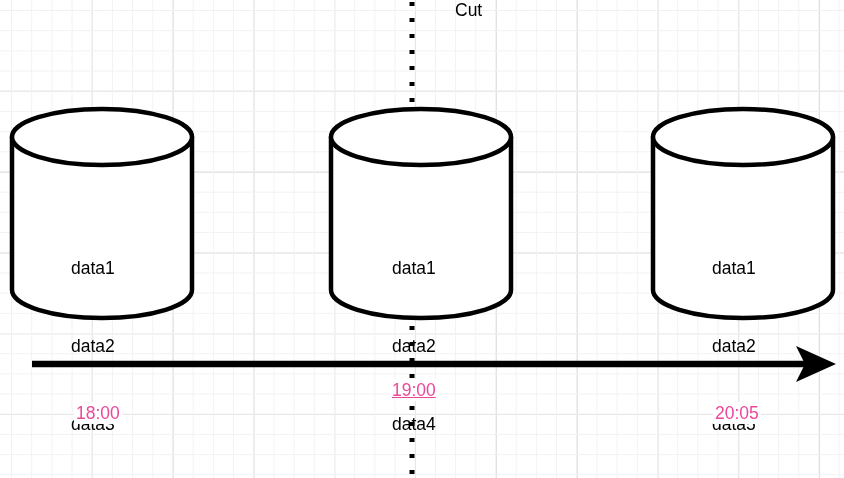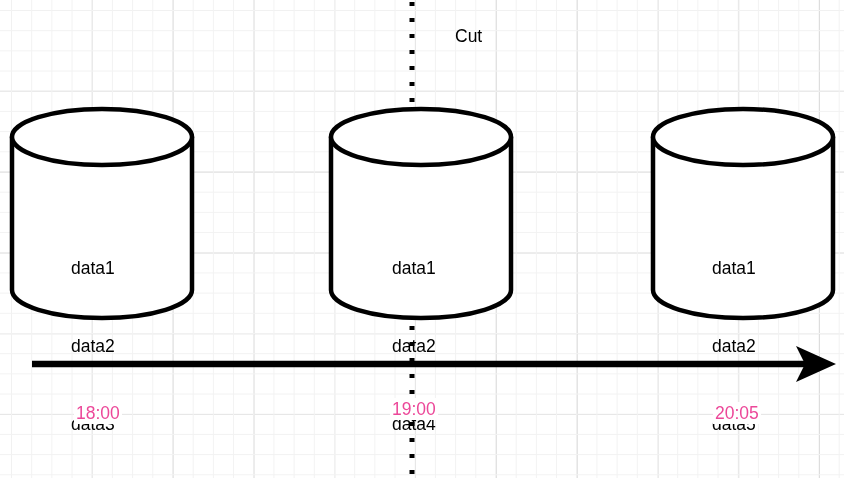--- a/index.html
+++ b/index.html
@@ -89,21 +89,21 @@
       <path d="M 653 137 L 653 290 A 90 28 0 0 0 833 290 L 833 137 Z" fill="#ffffff" stroke="#000000" stroke-width="4.5" stroke-linejoin="round"></path>
       <ellipse cx="743" cy="137" rx="90" ry="28" fill="#ffffff" stroke="#000000" stroke-width="4.5"></ellipse>
     </g>
 
     <g>
       <line x1="32" y1="364" x2="812" y2="364" stroke="#000000" stroke-width="6.5" stroke-linecap="butt"></line>
       <path d="M 836 364 L 796 346 L 805 364 L 796 382 Z" fill="#000000"></path>
     </g>
   </svg>
 
-  <div class="cut-label" style="left:455px; top:26px;text-align:right;">Cut</div>
+  <div class="cut-label" style="left:455px; top:0;text-align:right;">Cut</div>
 
   <div class="db-text" style="left:71px; top:203px;">
     <div>data1</div>
     <div>data2</div>
     <div>data3</div>
   </div>
 
   <div class="db-text" style="left:392px; top:203px;">
     <div>data1</div>
     <div>data2</div>
@@ -111,17 +111,17 @@
   </div>
 
   <div class="db-text" style="left:712px; top:203px;">
     <div>data1</div>
     <div>data2</div>
     <div>data5</div>
   </div>
 
   <div class="axis-label" style="left:74px; top:402px;">18:00</div>
 
-  <div class="axis-label" style="left:390px; top:398px;">19:00</div>
+  <div class="axis-label" style="left:390px; top:379px;text-decoration:underline;">19:00</div>
 
   <div class="axis-label" style="left:713px; top:402px;">20:05</div>
 
 </div>
 
 </body></html>

